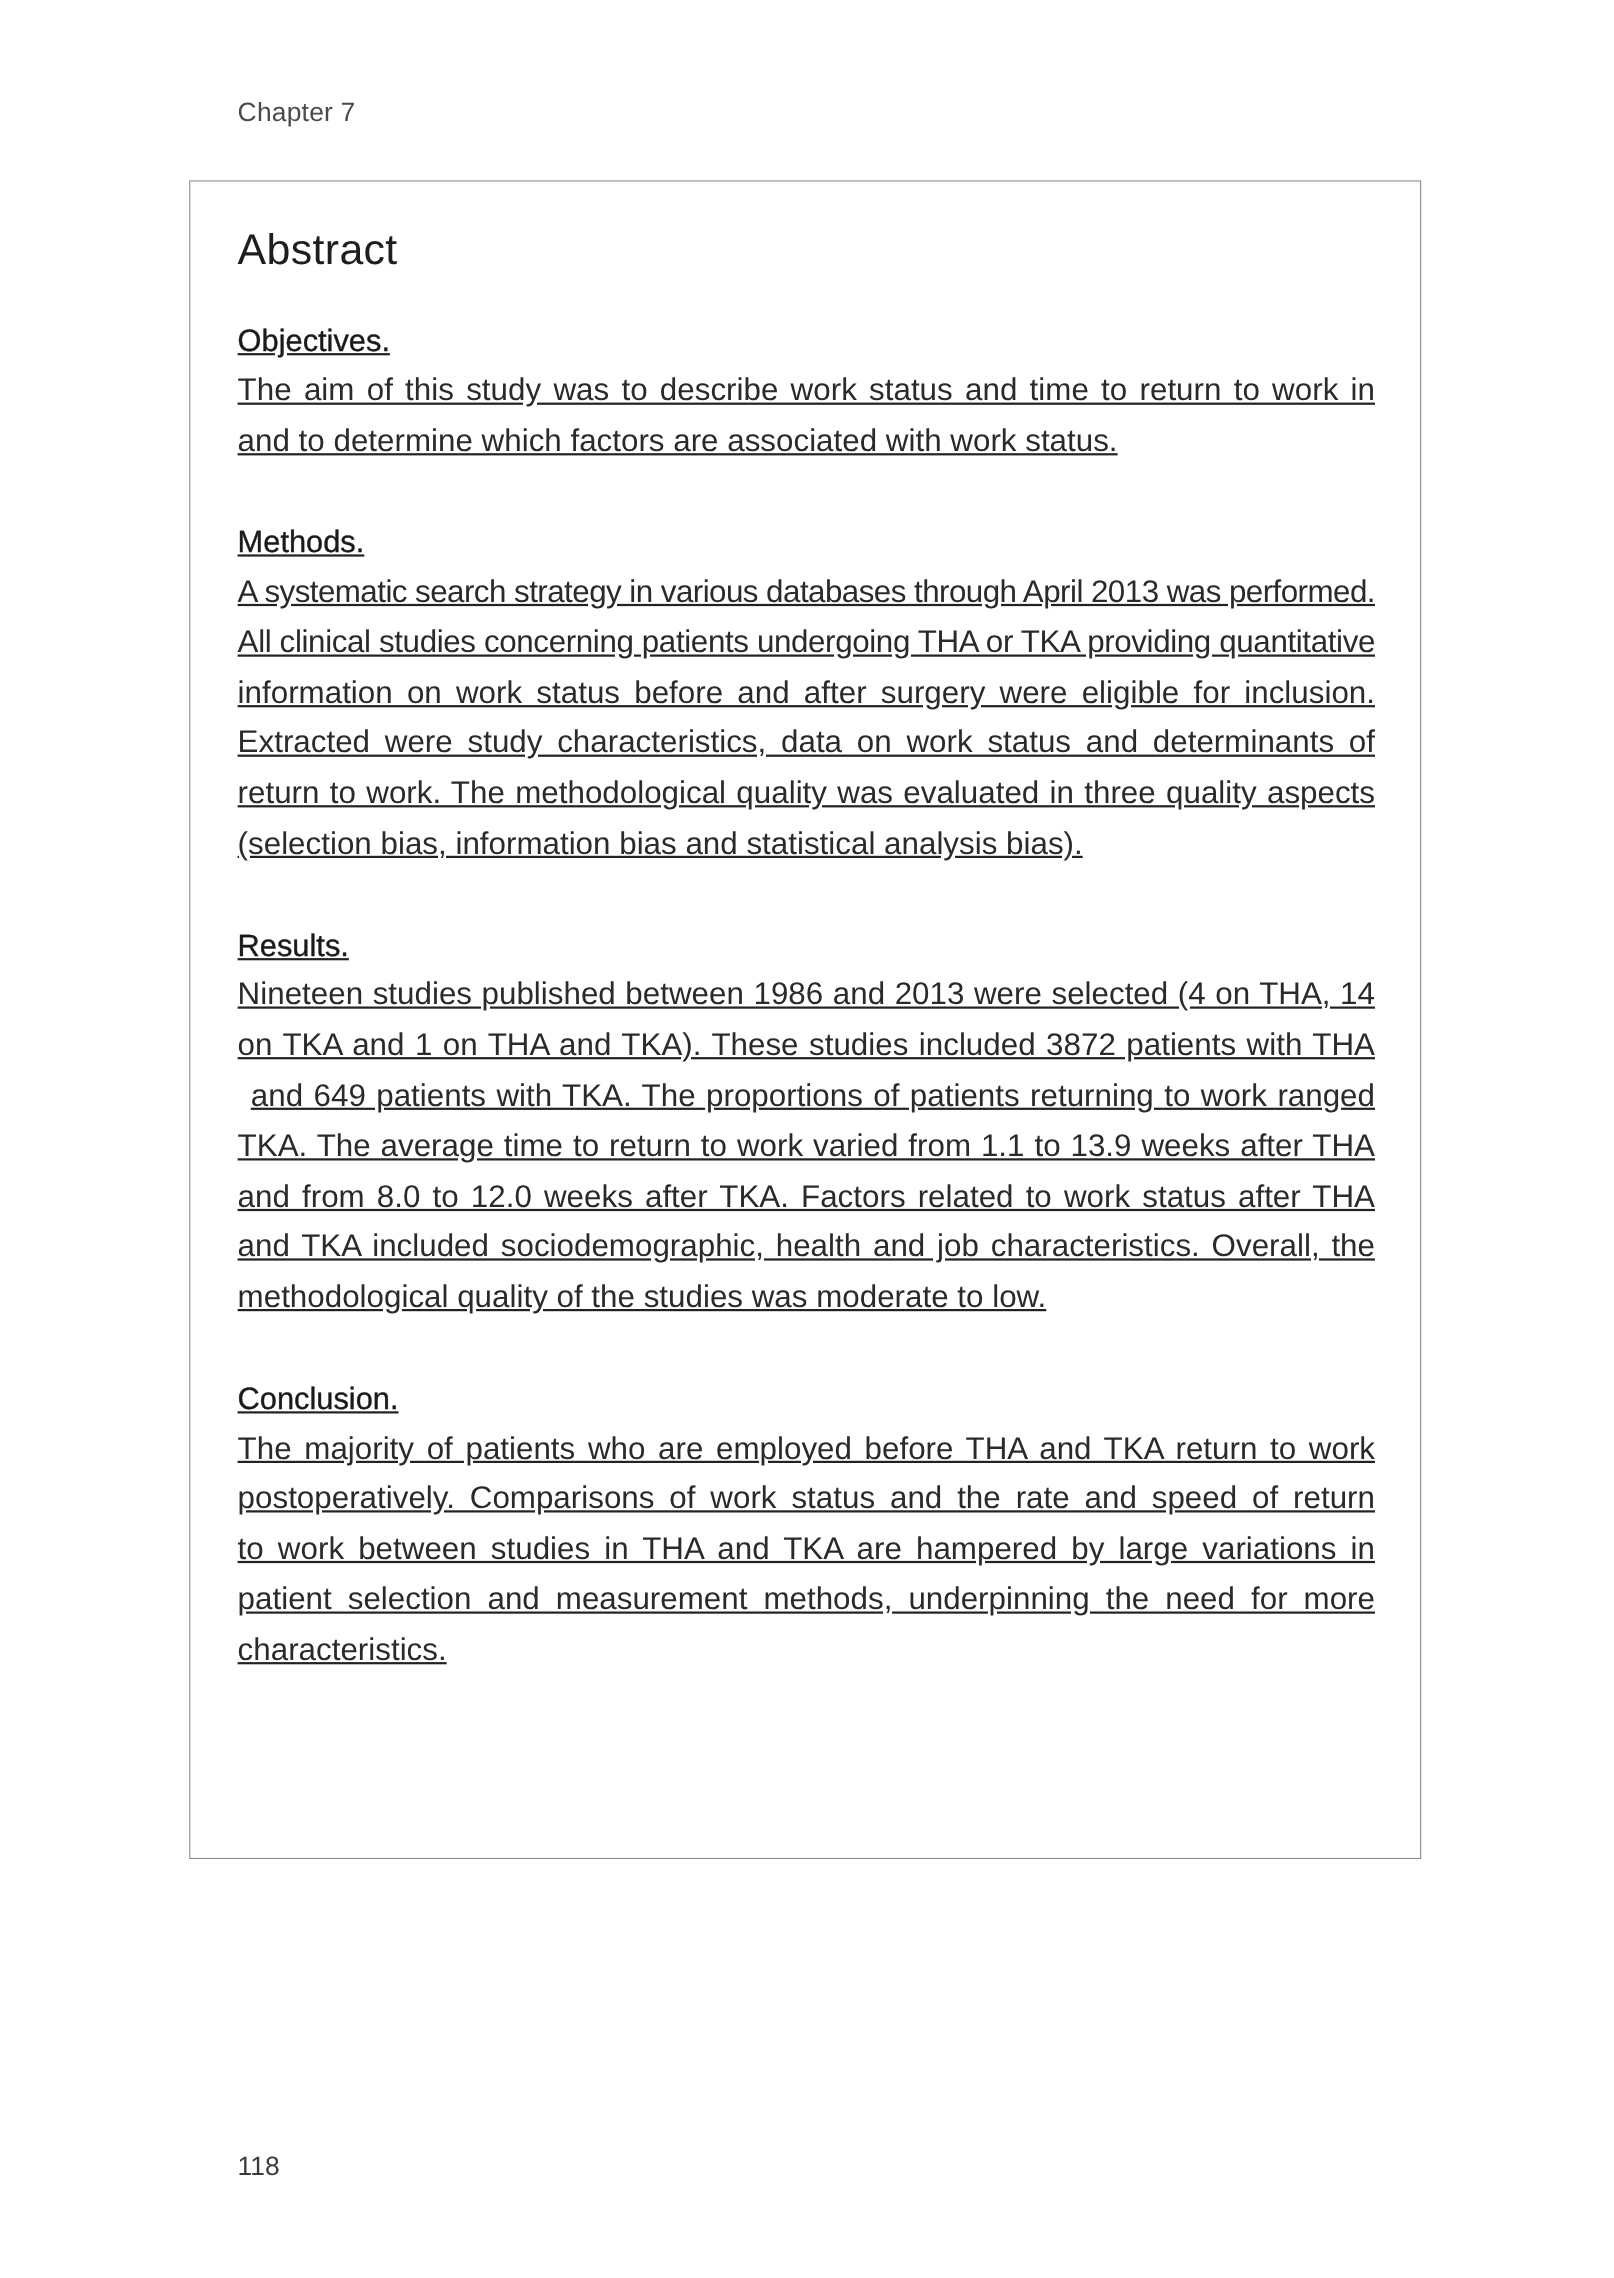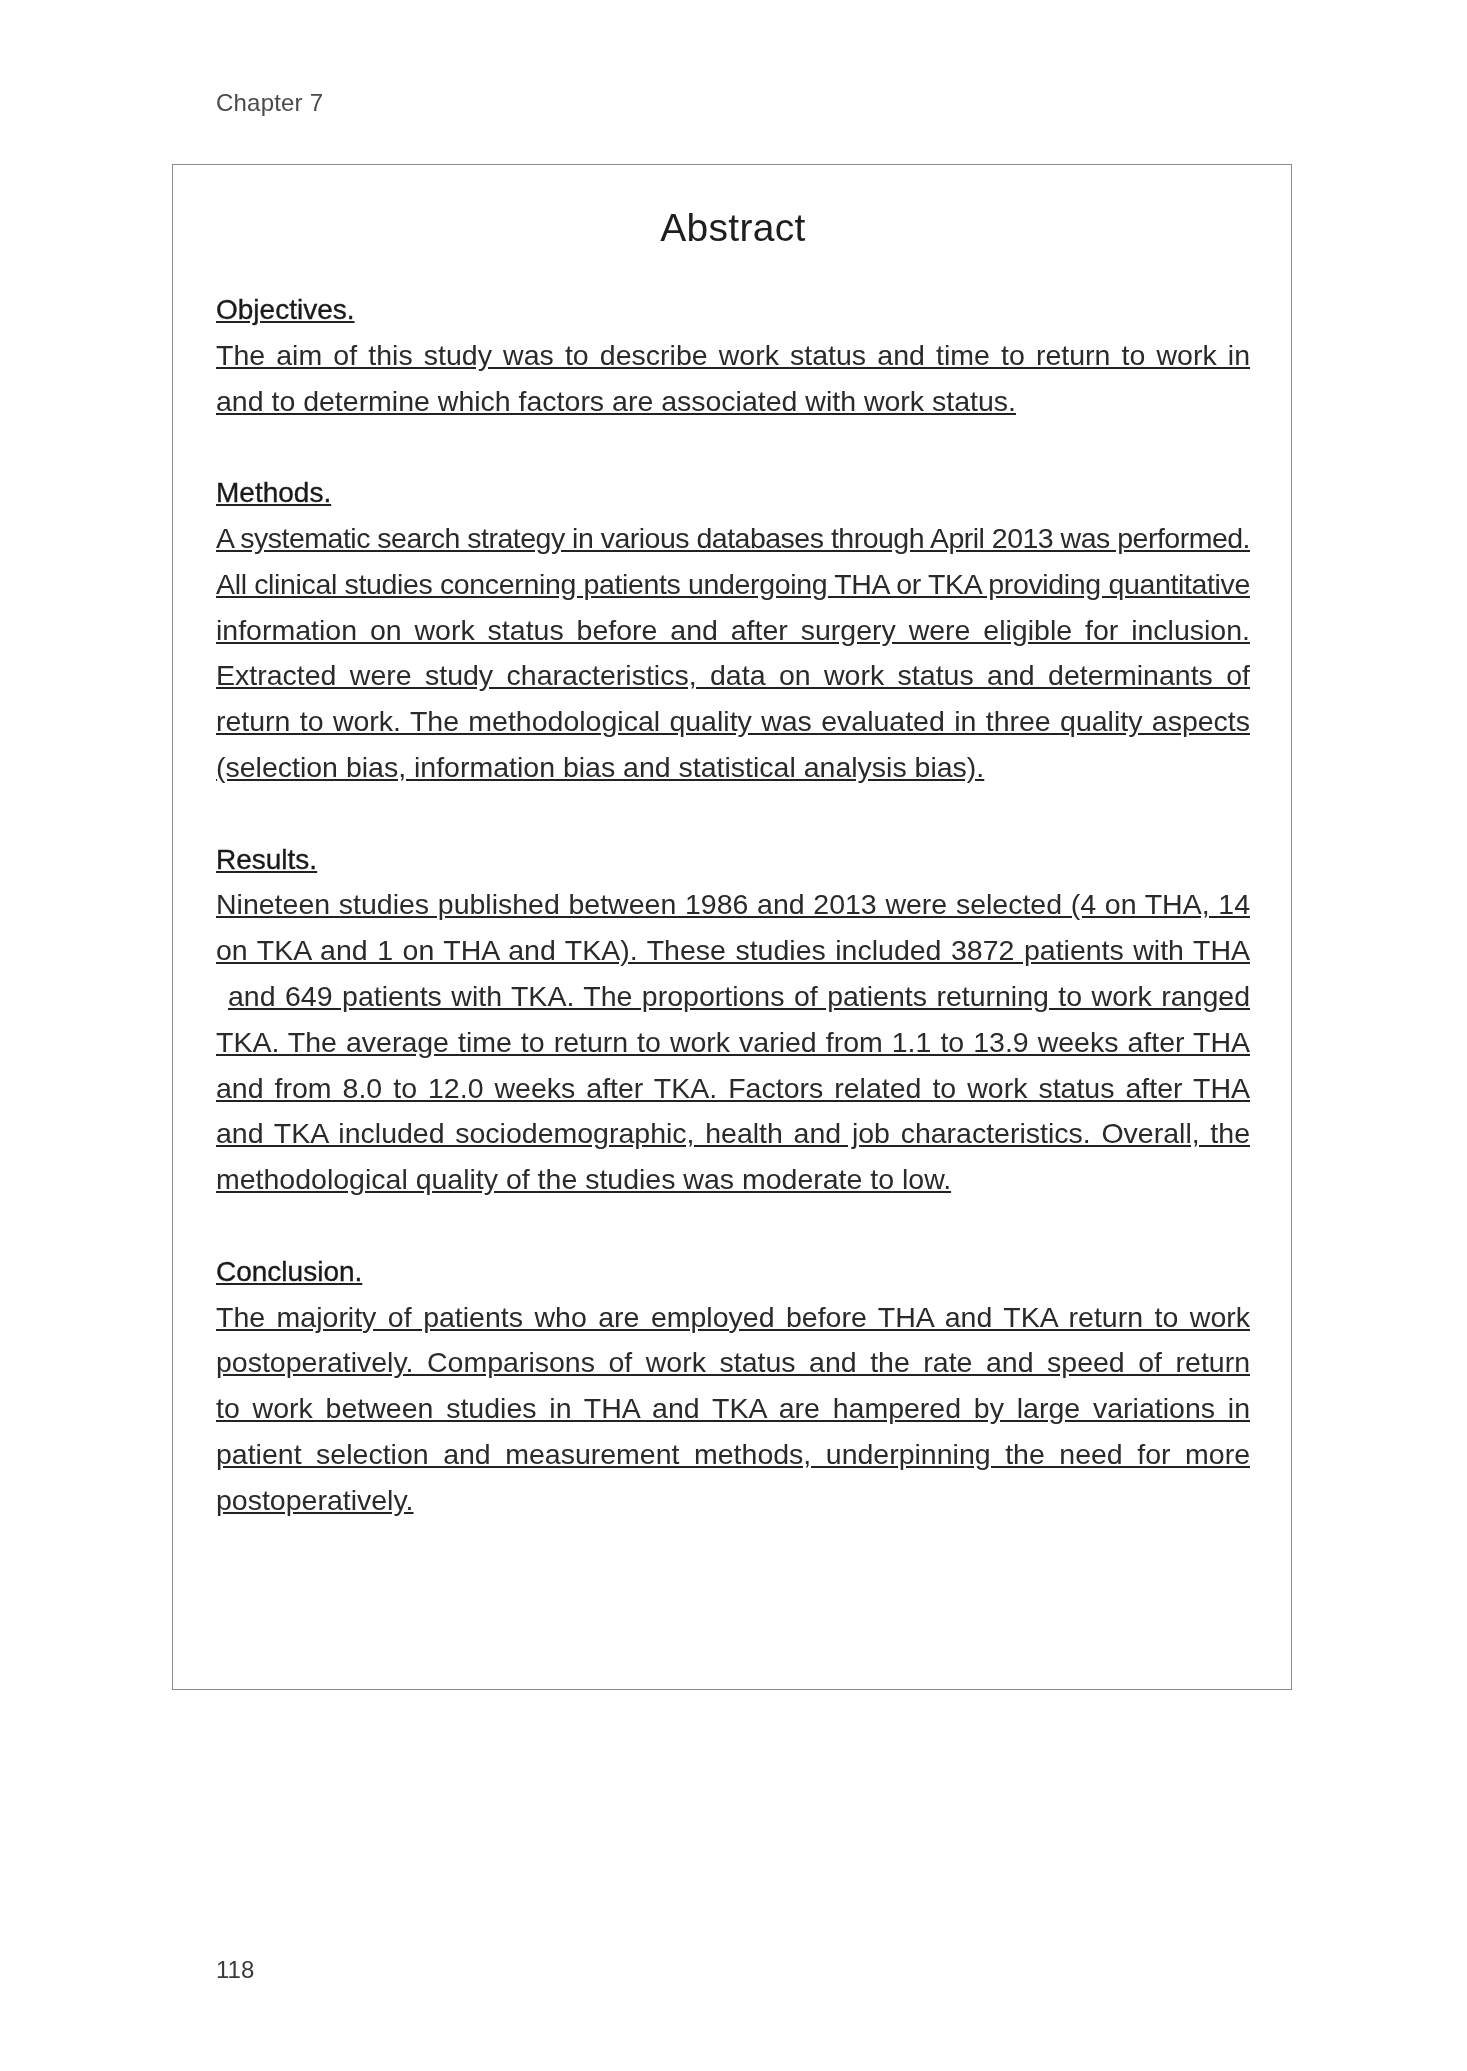--- a/index.html
+++ b/index.html
@@ -4,21 +4,21 @@
 <style>
   html, body { margin: 0; padding: 0; background: #ffffff; }
   body { width: 1467px; height: 2071px; position: relative; overflow: hidden;
          font-family: "Liberation Sans", "DejaVu Sans", sans-serif; color: #222222; }
   .running-head { position: absolute; left: 216px; top: 88px; font-size: 24px;
                   color: #4a4a4a; line-height: 30px; letter-spacing: 0.2px; }
   .abstract-box { position: absolute; left: 172px; top: 164px; width: 1120px; height: 1526px;
                   border: 1.5px solid #8c8c8c; box-sizing: border-box; }
   .content { position: absolute; left: 216px; top: 200px; width: 1034px; }
   .abstract-title { font-size: 39px; line-height: 56px; margin: 0 0 31px 0; color: #1e1e1e;
-                    letter-spacing: 0.3px; font-weight: normal; height: 56px; text-align: center; }
+                    letter-spacing: 0.3px; font-weight: normal; height: 56px; }
   .section { margin: 0 0 45.8px 0; text-decoration: underline; }
   .section-heading { font-size: 28px; line-height: 45.8px; height: 45.8px; color: #1a1a1a;
                      margin: 0; font-weight: normal; -webkit-text-stroke: 0.35px #1a1a1a; }
   .line { font-size: 28.5px; line-height: 45.8px; height: 45.8px; white-space: nowrap;
           text-align: justify; text-align-last: justify; color: #2a2a2a; overflow: visible;
           display: block; }
   .line.last { text-align-last: left; }
   .page-number { position: absolute; left: 216px; top: 1955px; font-size: 24px; color: #3a3a3a;
                  line-height: 30px; }
 </style>
@@ -65,18 +65,18 @@
     </div>
   </div>
 
   <div class="section">
     <h2 class="section-heading">Conclusion.</h2>
     <div class="para">
       <span class="line" style="white-space: normal;">The majority of patients who are employed before THA and TKA return to work</span>
       <span class="line" style="white-space: normal;">postoperatively. Comparisons of work status and the rate and speed of return</span>
       <span class="line" style="white-space: normal;">to work between studies in THA and TKA are hampered by large variations in</span>
       <span class="line" style="white-space: normal;">patient selection and measurement methods, underpinning the need for more</span>
-      <span class="line last" style="white-space: nowrap;">postoperatively.</span>
+      <span class="line last" style="white-space: nowrap;">characteristics.</span>
     </div>
   </div>
 </div>
 
 <div class="page-number">118</div>
 
 </body></html>

